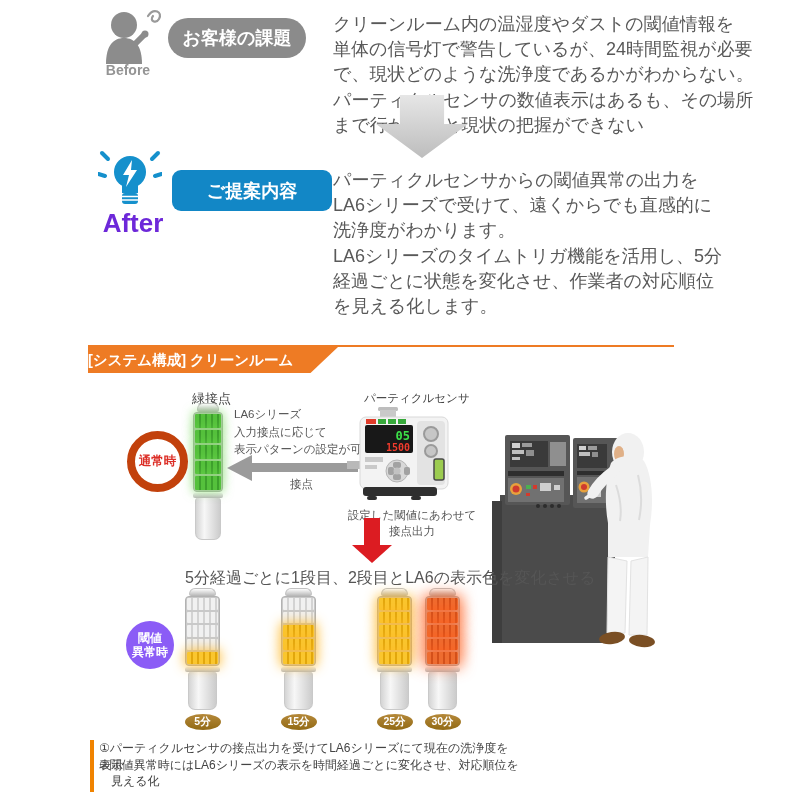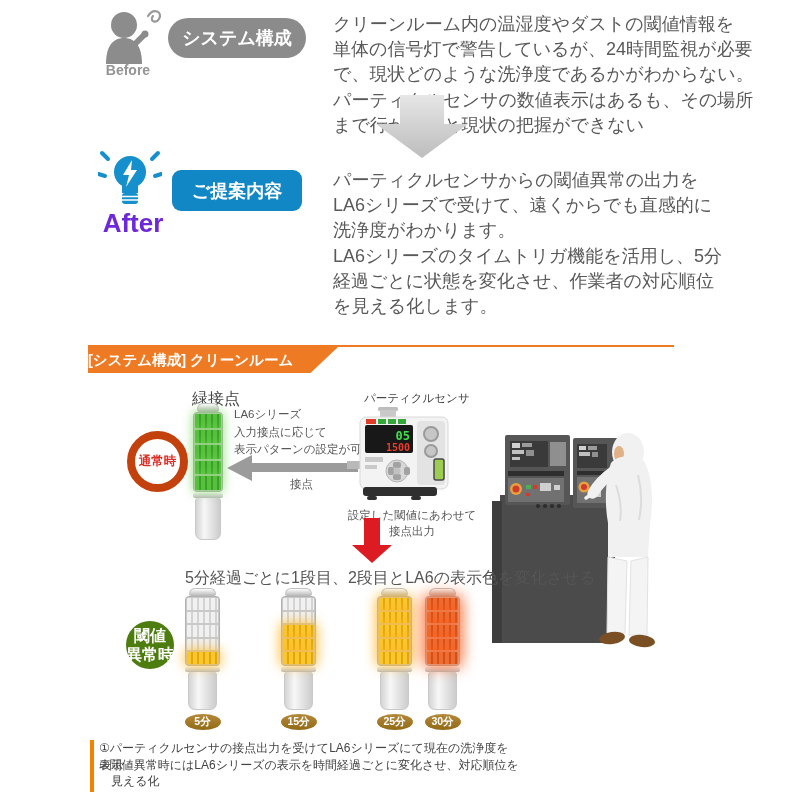--- a/index.html
+++ b/index.html
@@ -9,22 +9,22 @@
   .pre{white-space:pre-line}
   .jp{font-size:18px;line-height:25px;color:#595959}
   .small{font-size:11px;line-height:16px;color:#555}
 
   
   .pill{display:flex;align-items:center;justify-content:center;color:#fff;font-weight:bold}
   .badge-gray{background:#8b8b8b;border-radius:21px;font-size:18px}
   .badge-blue{background:#1287c6;border-radius:9px;font-size:18px}
   .circle-outline{border:8px solid #c2410c;border-radius:50%;background:#fff;color:#dc2f27;
     display:flex;align-items:center;justify-content:center;font-weight:bold;font-size:12.5px}
-  .circle-fill{background:#4d7c0f;border-radius:50%;color:#fff;display:flex;align-items:center;
-    justify-content:center;font-weight:bold;font-size:16px;text-align:center;line-height:1.2}
+  .circle-fill{background:#8b5cf6;border-radius:50%;color:#fff;display:flex;align-items:center;
+    justify-content:center;font-weight:bold;font-size:12px;text-align:center;line-height:1.2}
 
   
   .big-arrow{background:linear-gradient(#e6e6e6,#bdbdbd);
     clip-path:polygon(26% 0,74% 0,74% 46%,100% 46%,50% 100%,0 46%,26% 46%)}
 
   
   .sys-line{background:#ee7b24;height:2px}
   .sys-bar{background:#ee7b24;color:#fff;font-weight:bold;font-size:14.5px;line-height:26px;
     box-sizing:border-box;clip-path:polygon(0 0,100% 0,89% 100%,0 100%)}
 
@@ -76,21 +76,21 @@
 
   <svg class="abs" style="left:100px;top:4px" width="70" height="60" viewBox="0 0 70 60">
     <circle cx="24" cy="21" r="13" fill="#8c8c8c"></circle>
     <path d="M6,60 C6,42 13,34 24,34 C35,34 42,42 42,60 Z" fill="#8c8c8c"></path>
     <path d="M35,40 L44,31" stroke="#8c8c8c" stroke-width="6" stroke-linecap="round"></path>
     <circle cx="45" cy="30" r="3.5" fill="#8c8c8c"></circle>
     <path d="M48,12 c6,-9 15,-4 11,3 c-3,5 -10,2 -6,-3" stroke="#9a9a9a" stroke-width="2.2" fill="none" stroke-linecap="round"></path>
   </svg>
   <div class="abs" style="left:88px;top:62px;width:80px;text-align:center;font-weight:bold;font-size:14px;color:#949494">Before</div>
 
-  <div class="abs pill badge-gray" style="left:168px;top:18px;width:138px;height:40px">システム構成</div>
+  <div class="abs pill badge-gray" style="left:168px;top:18px;width:138px;height:40px">お客様の課題</div>
 
   <div class="abs jp pre" style="left:333px;top:12px;width:470px">クリーンルーム内の温湿度やダストの閾値情報を
 単体の信号灯で警告しているが、24時間監視が必要
 で、現状どのような洗浄度であるかがわからない。</div>
   <div class="abs jp pre" style="left:333px;top:88px;width:470px">パーティクルセンサの数値表示はあるも、その場所
 まで行かないと現状の把握ができない</div>
 
   <div class="abs big-arrow" style="left:376px;top:95px;width:92px;height:63px"></div>
 
   <svg class="abs" style="left:98px;top:146px" width="64" height="66" viewBox="0 0 64 66">
@@ -102,33 +102,33 @@
     </g>
     <circle cx="32" cy="26" r="16" fill="#1590cc"></circle>
     <path d="M24,36 L24,47 L40,47 L40,36 Z" fill="#1590cc"></path>
     <rect x="24" y="47" width="16" height="11" rx="3" fill="#1590cc"></rect>
     <line x1="24" y1="50.5" x2="40" y2="50.5" stroke="#fff" stroke-width="1.5"></line>
     <line x1="24" y1="54" x2="40" y2="54" stroke="#fff" stroke-width="1.5"></line>
     <path d="M34,14 L25,29 L31,29 L28,41 L39,24 L33,24 Z" fill="#fff"></path>
   </svg>
   <div class="abs" style="left:88px;top:208px;width:90px;text-align:center;font-weight:bold;font-size:26px;color:#6d28d9">After</div>
 
-  <div class="abs pill badge-blue" style="left:172px;top:170px;width:130px;height:41px">ご提案内容</div>
+  <div class="abs pill badge-blue" style="left:172px;top:170px;width:160px;height:41px">ご提案内容</div>
 
   <div class="abs jp pre" style="left:333px;top:168px;width:470px">パーティクルセンサからの閾値異常の出力を
 LA6シリーズで受けて、遠くからでも直感的に
 洗浄度がわかります。</div>
   <div class="abs jp pre" style="left:333px;top:244px;width:470px">LA6シリーズのタイムトリガ機能を活用し、5分
 経過ごとに状態を変化させ、作業者の対応順位
 を見える化します。</div>
 
   <div class="abs sys-line" style="left:88px;top:345px;width:586px"></div>
   <div class="abs sys-bar" style="left:88px;top:347px;width:250px;height:26px">[システム構成] クリーンルーム</div>
 
-  <div class="abs small" style="left:192px;top:391px;font-size:16px;color:#444">緑接点</div>
+  <div class="abs small" style="left:192px;top:391px;font-size:13px;color:#444">緑接点</div>
 
   <div class="tower big" style="left:193px;top:403px">
     <div class="t-cap"></div>
     <div class="t-lamp">
       <div class="seg green"></div>
         <div class="seg green"></div>
         <div class="seg green"></div>
       <div class="seg green"></div>
         <div class="seg green"></div>
     </div>

